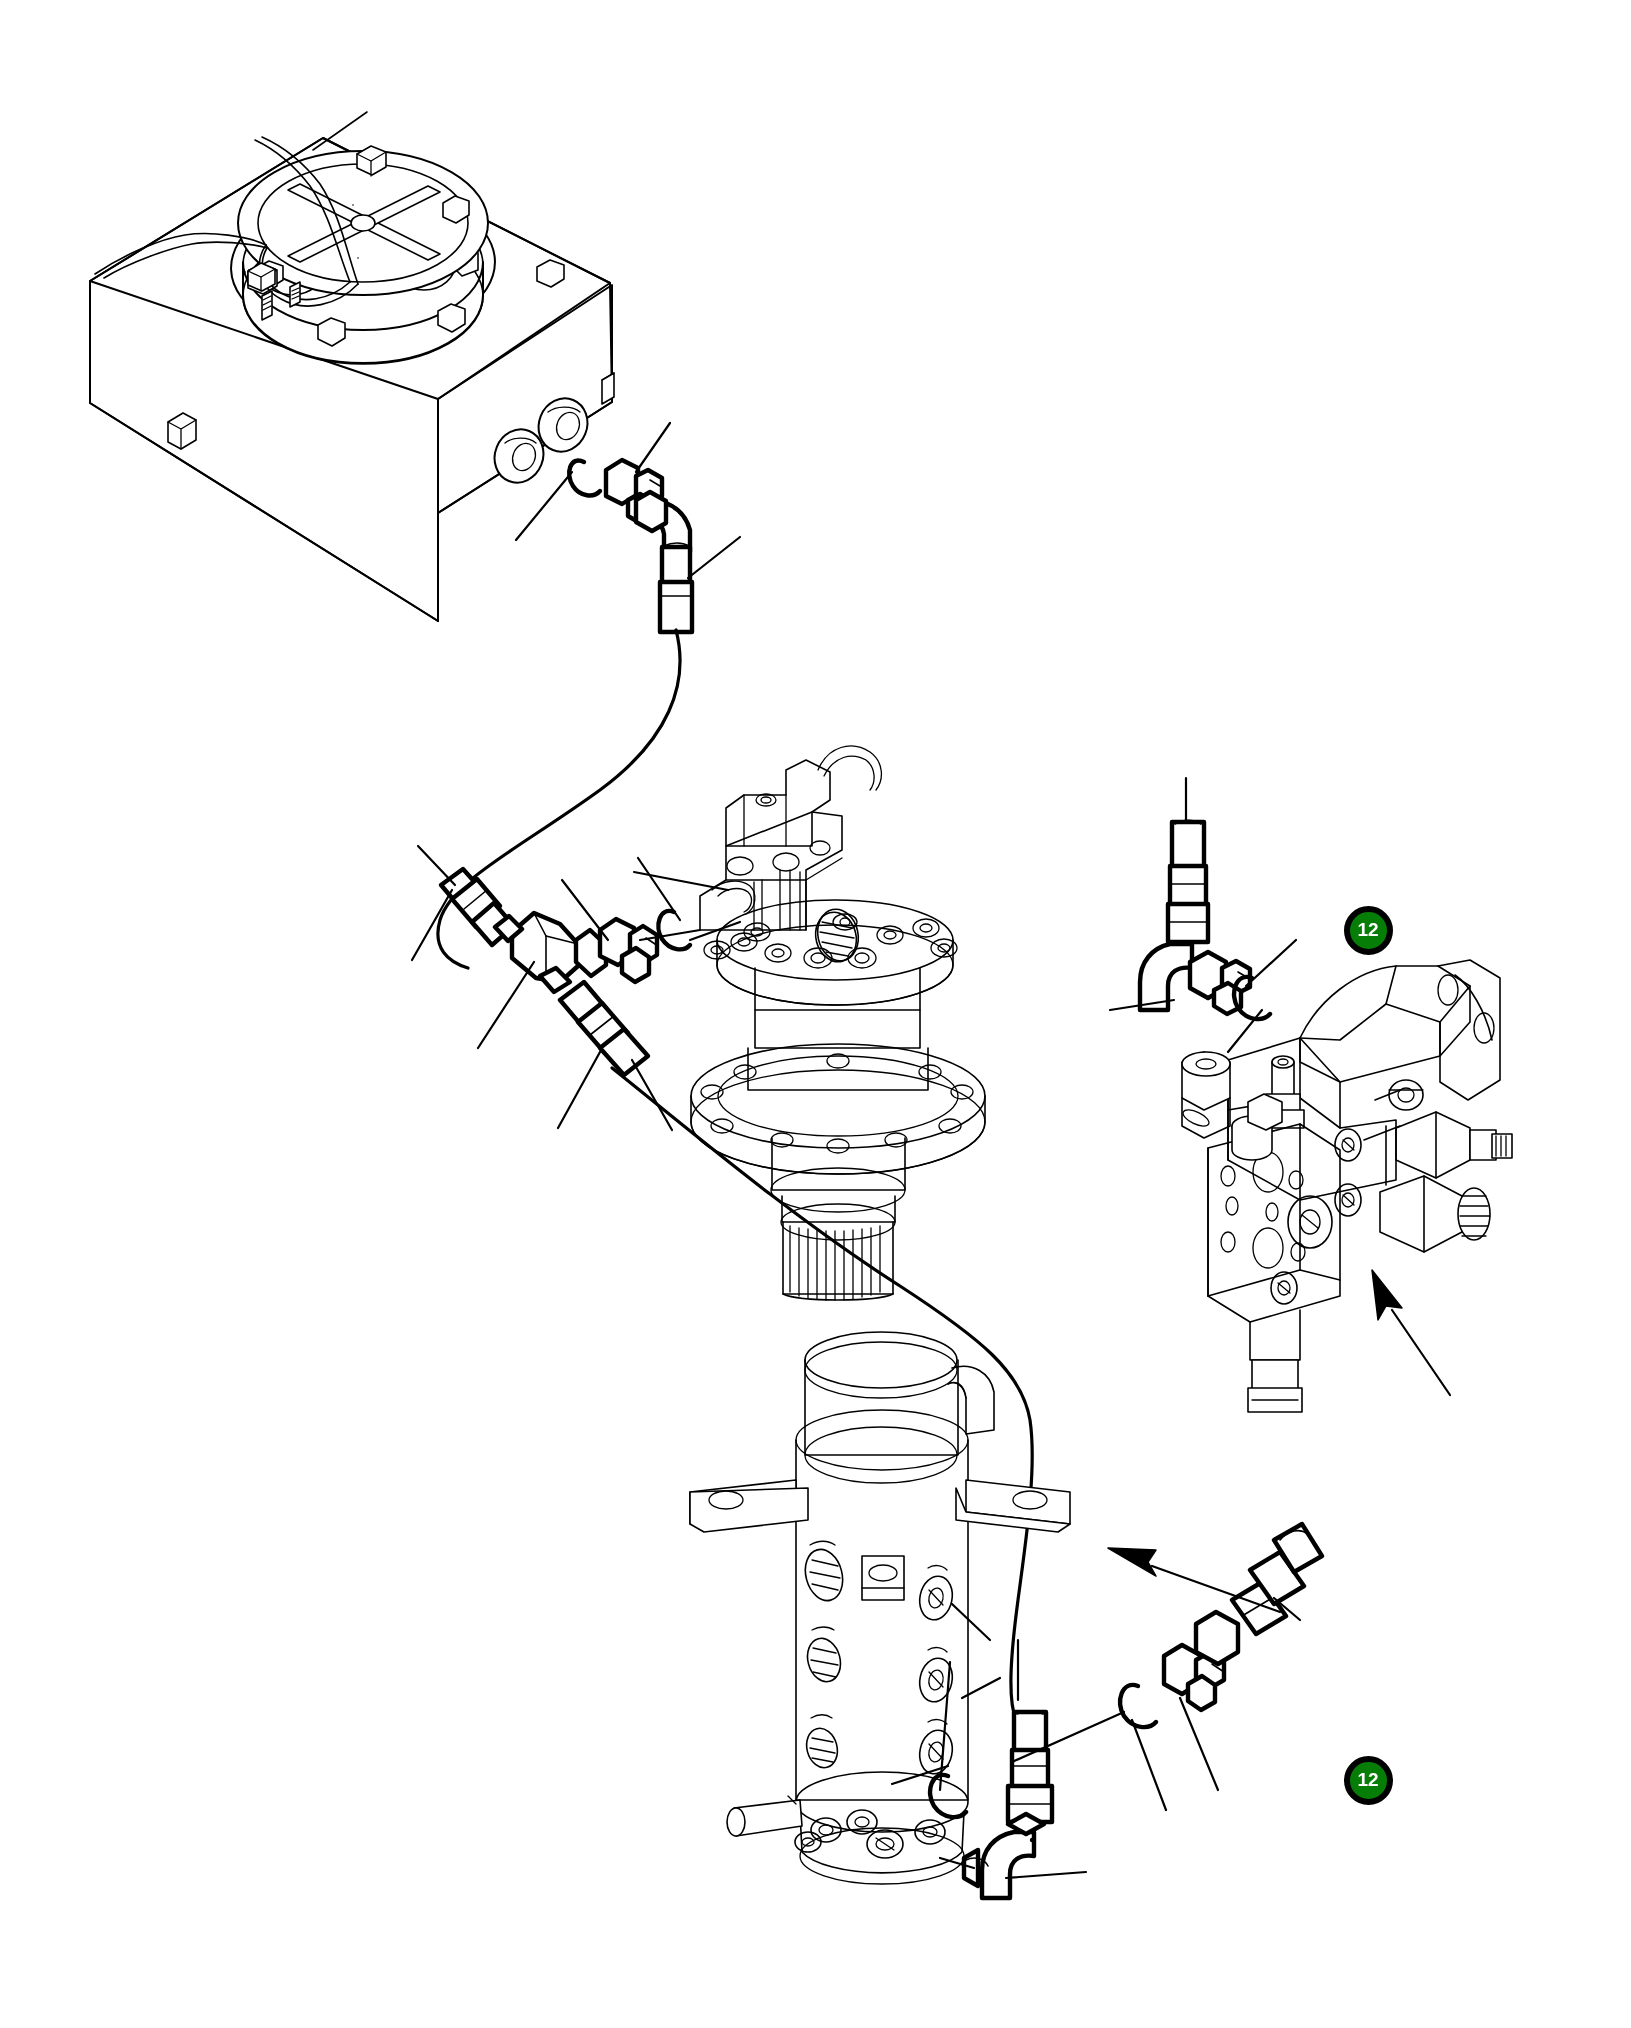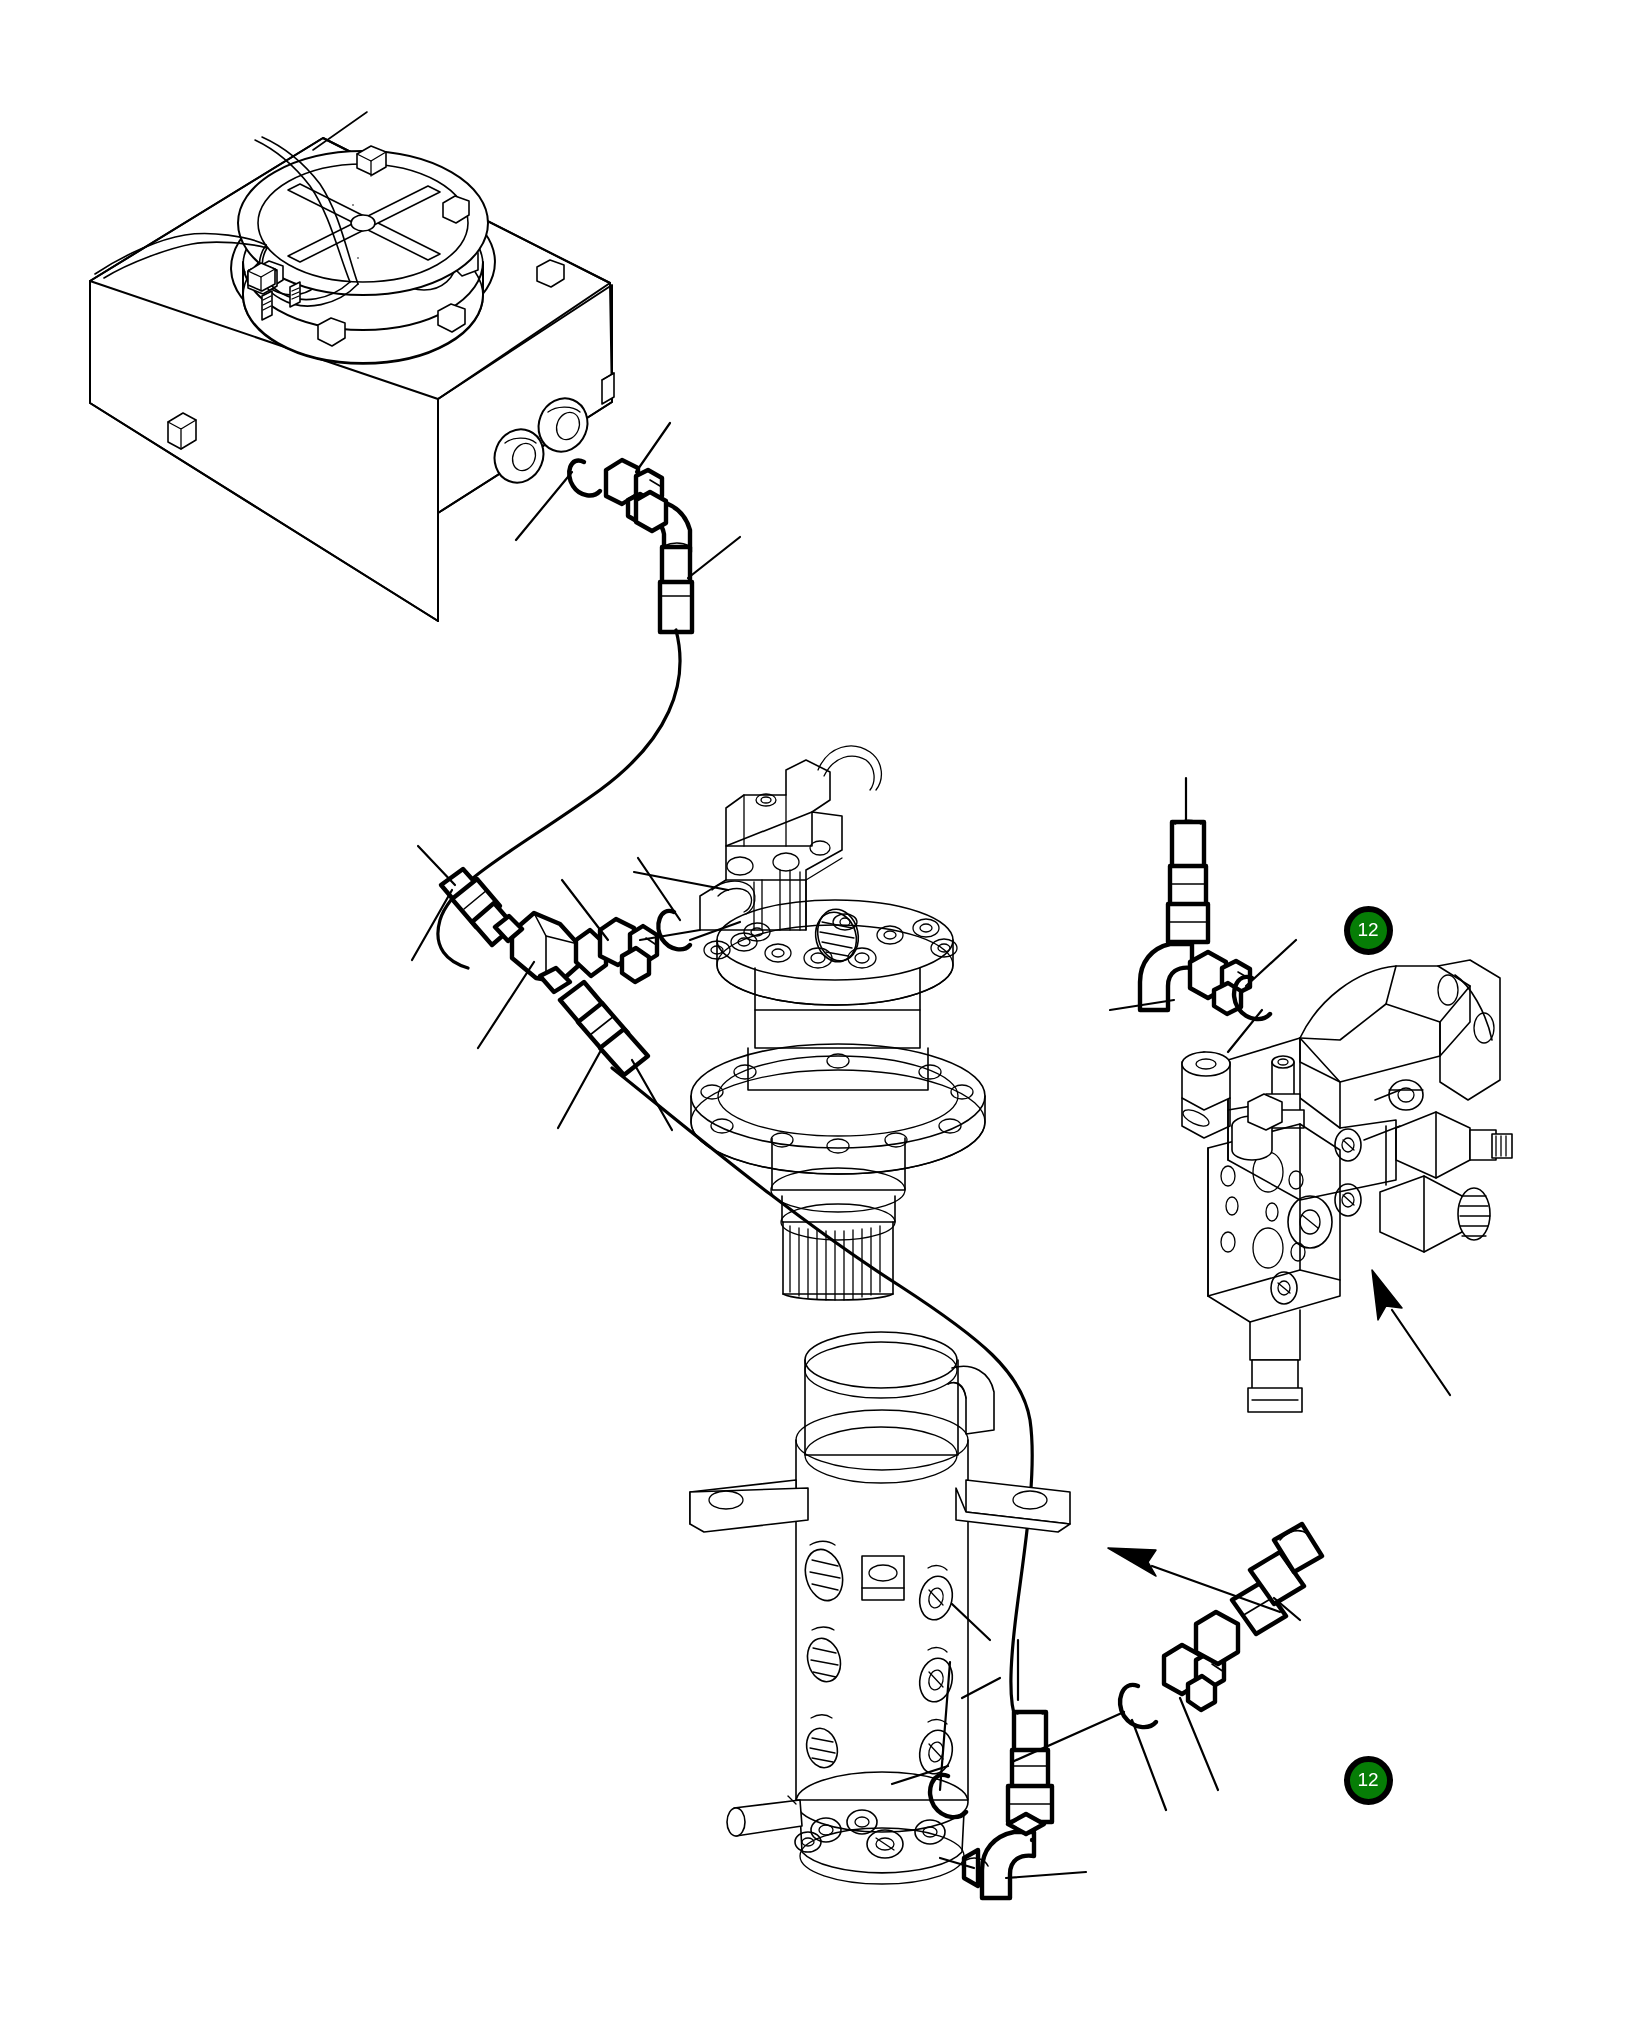--- a/index.html
+++ b/index.html
@@ -38,21 +38,21 @@
 
   .badge {
     position: absolute;
     border-radius: 50%;
     display: flex;
     align-items: center;
     justify-content: center;
     box-sizing: border-box;
     color: #ffffff;
     font-family: "Liberation Sans", sans-serif;
-    font-weight: 400;
+    font-weight: 700;
     user-select: none;
   }
 </style>
 </head>
 <body>
 
 <div id="page" style="width: 1631px; height: 2028px; background: rgb(255, 255, 255);">
 
   <svg id="diagram-svg" viewBox="0 0 1631 2028" xmlns="http://www.w3.org/2000/svg">
 

